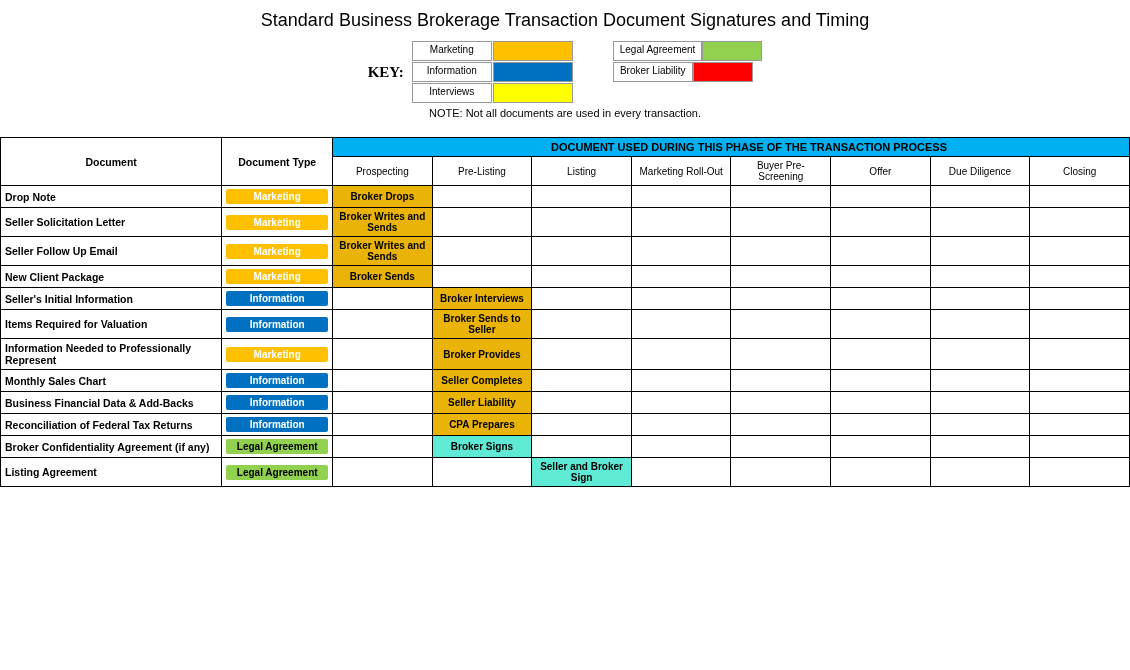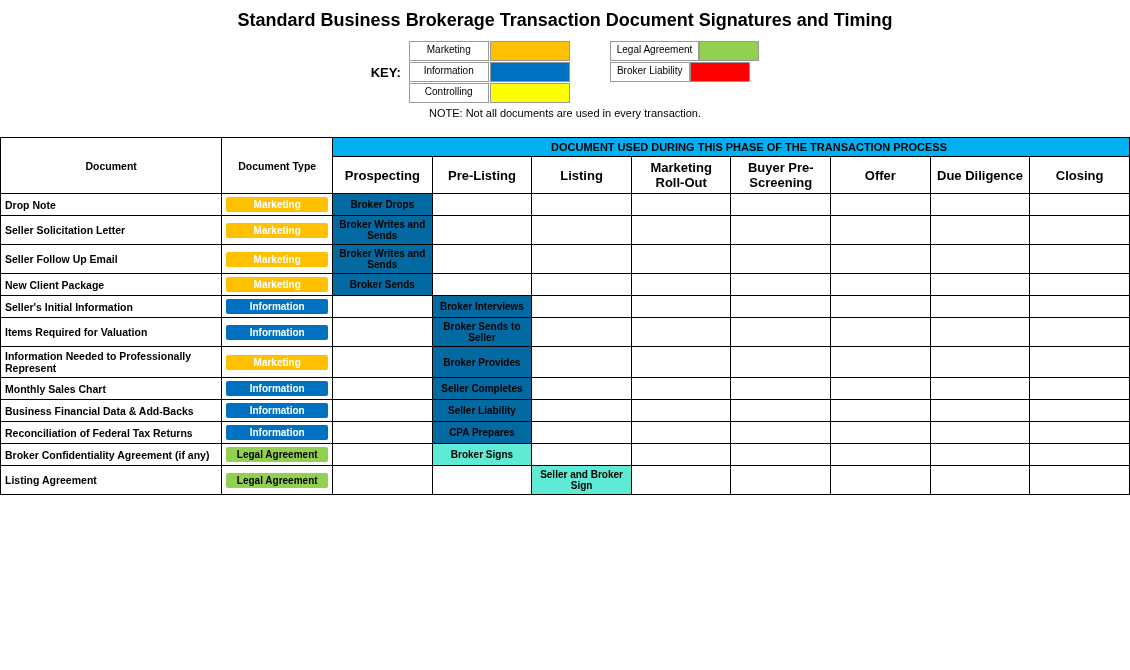--- a/index.html
+++ b/index.html
@@ -1,27 +1,28 @@
 <!DOCTYPE html>
 <html><head>
   <meta charset="utf-8">
   <style>
     * { box-sizing: border-box; margin: 0; padding: 0; }
     body { font-family: Arial, sans-serif; font-size: 11px; background: #fff; width: 1130px; }
     
     .page-title {
       text-align: center;
       font-size: 18px;
-      font-weight: bold;
+      font-weight: normal;
       padding: 10px 0 6px 0;
     }
     
     .key-label {
       font-weight: bold;
-      font-size: 13px;
+      font-size: 15px;
+      font-family: Liberation Serif, serif;
     }
     
     .note {
       text-align: center;
       color: red;
       font-size: 11px;
       font-weight: bold;
       padding-bottom: 18px;
     }
     
@@ -71,40 +72,40 @@
       font-size: 10px;
       text-align: center;
       width: 100%;
     }
     
     .badge-marketing { background: #ffc000; color: #fff; }
     .badge-information { background: #0070c0; color: #fff; }
     .badge-legal { background: #92d050; color: #000; }
     
     .cell-action {
-      background: #0369a1;
+      background: #eab308;
       color: #000;
       font-weight: bold;
       text-align: center;
       font-size: 10px;
     }
     
     .cell-action-green {
       background: #5eead4;
       color: #000;
       font-weight: bold;
       text-align: center;
       font-size: 10px;
     }
     
     .subheader th {
       text-align: center;
-      font-weight: bold;
+      font-weight: normal;
       background: #fff;
-      font-size: 13px;
+      font-size: 10px;
       vertical-align: middle;
     }
     
     .key-combined {
       display: flex;
       align-items: flex-start;
       justify-content: center;
       padding: 4px 0;
       gap: 40px;
     }
@@ -165,21 +166,21 @@
 
 <div class="key-combined">
   <div class="key-left-block">
     <span class="key-label">KEY:</span>
     <div class="key-grid">
 
     <div class="key-cell-label">Marketing</div>
         <div class="key-cell-color" style="background: rgb(255, 192, 0);"></div>
         <div class="key-cell-label">Information</div>
         <div class="key-cell-color" style="background: rgb(0, 112, 192);"></div>
-        <div class="key-cell-label">Controlling</div>
+        <div class="key-cell-label">Interviews</div>
         <div class="key-cell-color" style="background: rgb(255, 255, 0);"></div>
       </div>
   </div>
 
   <div class="key-right-block">
     <div class="key-colors-stack">
 
     <div class="key-color-pair">
           <div class="key-cell-label">Legal Agreement</div>
           <div class="swatch-small" style="background: rgb(146, 208, 80);"></div>

